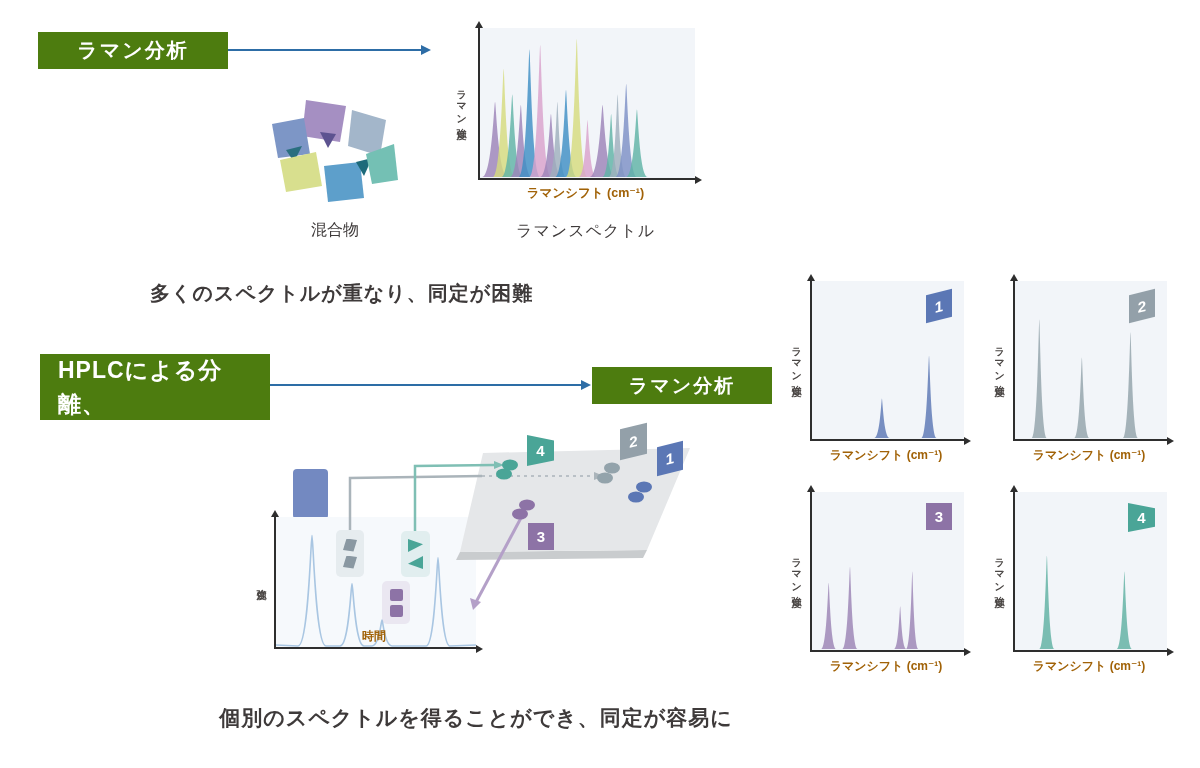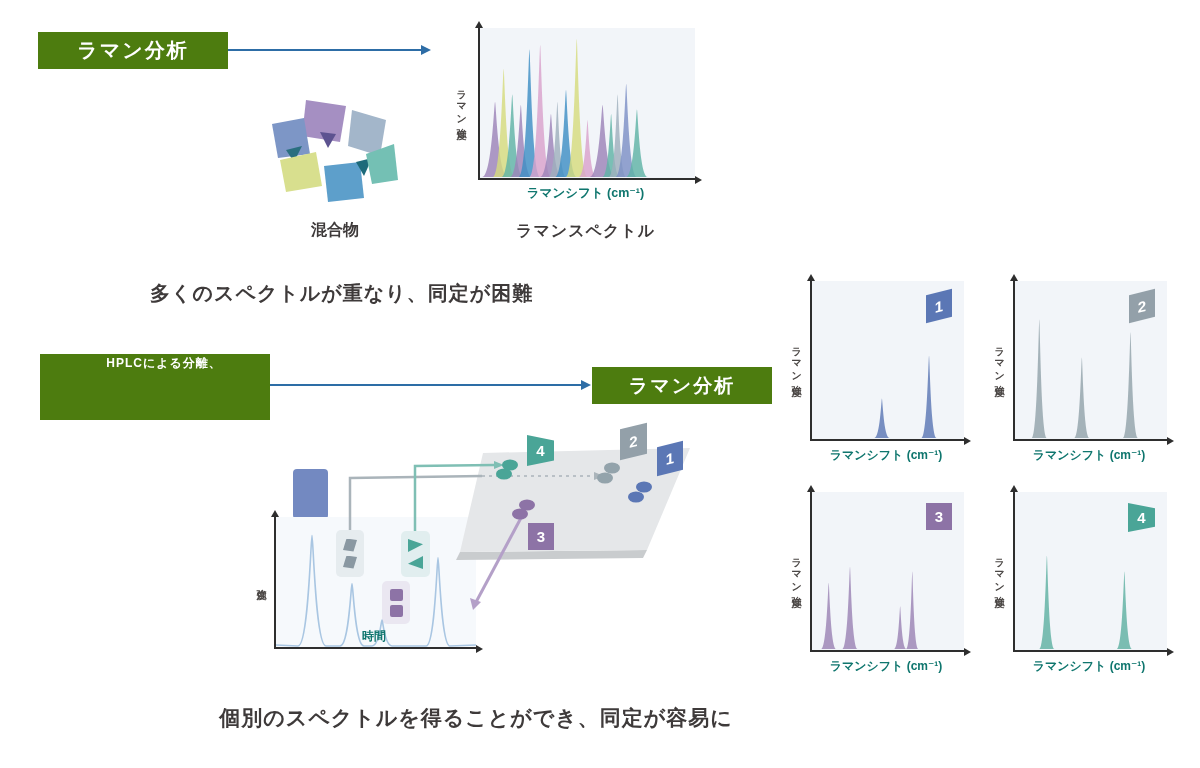--- a/index.html
+++ b/index.html
@@ -7,22 +7,22 @@
   #stage{position:relative;width:1200px;height:768px;background:#ffffff;overflow:hidden;}
   .abs{position:absolute;}
   .navy-box{background:#4d7c0f;color:#ffffff;font-weight:700;display:flex;align-items:center;justify-content:center;letter-spacing:2px;}
   .flow-arrow{height:2px;background:#2d6da6;}
   .flow-arrow::after{content:"";position:absolute;right:-9px;top:-4px;border-left:10px solid #2d6da6;border-top:5px solid transparent;border-bottom:5px solid transparent;}
   .plot{background:#f2f5f9;border-left:2px solid #2e2e2e;border-bottom:2px solid #2e2e2e;position:absolute;}
   .plot::before{content:"";position:absolute;left:-5px;top:-7px;border-bottom:7px solid #2e2e2e;border-left:4px solid transparent;border-right:4px solid transparent;}
   .plot::after{content:"";position:absolute;right:-7px;bottom:-6px;border-left:7px solid #2e2e2e;border-top:4px solid transparent;border-bottom:4px solid transparent;}
   .plot svg{position:absolute;left:0;bottom:0;display:block;}
   .ylab{writing-mode:vertical-rl;text-orientation:upright;display:flex;align-items:center;justify-content:center;font-size:10px;font-weight:700;color:#4a4644;width:18px;letter-spacing:1px;}
-  .xlab{font-size:12px;font-weight:700;color:#0f766e;text-align:center;}
-  .cap{font-weight:700;color:#3e3a3a;}
+  .xlab{font-size:12px;font-weight:700;color:#a16207;text-align:center;}
+  .cap{font-weight:400;color:#3e3a3a;}
   .note{font-weight:700;color:#3e3a3a;letter-spacing:1px;}
   .flag{display:flex;align-items:center;justify-content:center;color:#fff;font-weight:700;font-size:15px;}
   .flag-skew{transform:skewY(-14deg);}
   .flag-flag{clip-path:polygon(0 0,100% 18%,100% 82%,0 100%);}
   .vial{background:#7389c1;border-radius:4px;}
   .frac{border-radius:5px;display:flex;flex-direction:column;align-items:center;justify-content:center;gap:4px;}
   .frac span{display:block;}
 </style>
 </head>
 <body>
@@ -64,21 +64,21 @@
         <path d="M 135.45,149 C 143.5125,149 145.33999999999997,56 146.2,56 C 147.06,56 148.8875,149 156.95,149 Z" fill="#7c90c6" fill-opacity="0.82"></path>
         <path d="M 146.2,149 C 154.2625,149 156.08999999999997,81.5 156.95,81.5 C 157.81,81.5 159.6375,149 167.7,149 Z" fill="#5fb3a6" fill-opacity="0.82"></path>
       </svg>
     </div>
   <div class="abs ylab" style="left:452px;top:28px;height:150px;">ラマン強度</div>
   <div class="abs xlab" style="left:478px;top:185px;width:215px;font-size:12.5px;">ラマンシフト (cm⁻¹)</div>
   <div class="abs cap" style="left:462px;top:221px;width:247px;text-align:center;font-size:16px;letter-spacing:1px;">ラマンスペクトル</div>
 
   <div class="abs note" style="left:150px;top:280px;font-size:20px;">多くのスペクトルが重なり、同定が困難</div>
 
-  <div class="abs navy-box" style="left:40px;top:354px;width:230px;height:66px;font-size:12px;letter-spacing:1px;align-items:flex-start;padding-left:18px;box-sizing:border-box;line-height:1.5;">
+  <div class="abs navy-box" style="left:40px;top:354px;width:230px;height:66px;font-size:23px;letter-spacing:1px;flex-direction:column;align-items:flex-start;padding-left:18px;box-sizing:border-box;line-height:1.5;">
     <span>HPLCによる分離、</span>
   </div>
   <div class="abs flow-arrow" style="left:270px;top:384px;width:312px;"></div>
   <div class="abs navy-box" style="left:592px;top:367px;width:180px;height:37px;font-size:19px;">ラマン分析</div>
 
   <div class="abs vial" style="left:293px;top:469px;width:35px;height:50px;"></div>
   <div class="abs plot" style="left:274px;top:517px;width:200px;height:130px;background:#f6f9fc;">
       <svg width="200" height="130" viewBox="0 0 200 130">
         <path d="M 0,128 L 22,129 C 32.5,129 34.88,18.5 36,18.5 C 37.12,18.5 39.5,129 50,129 L 64,129 C 73,129 75.04,66.6 76,66.6 C 76.96,66.6 79,129 88,129 L 96,129 C 103.5,129 105.2,103 106,103 C 106.8,103 108.5,129 116,129 L 150,129 C 159,129 161.04,40.599999999999994 162,40.599999999999994 C 162.96,40.599999999999994 165,129 174,129 L 200,128" fill="none" stroke="#a9c6e2" stroke-width="1.6"></path>
       </svg>

